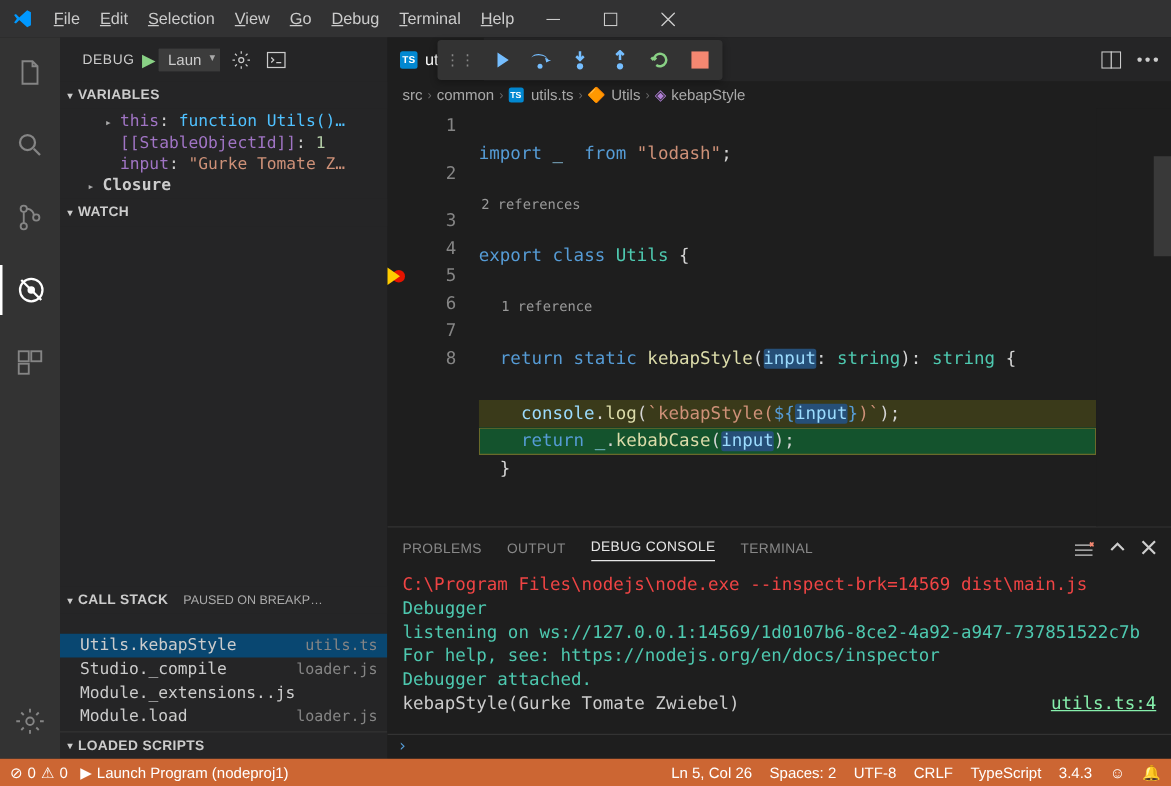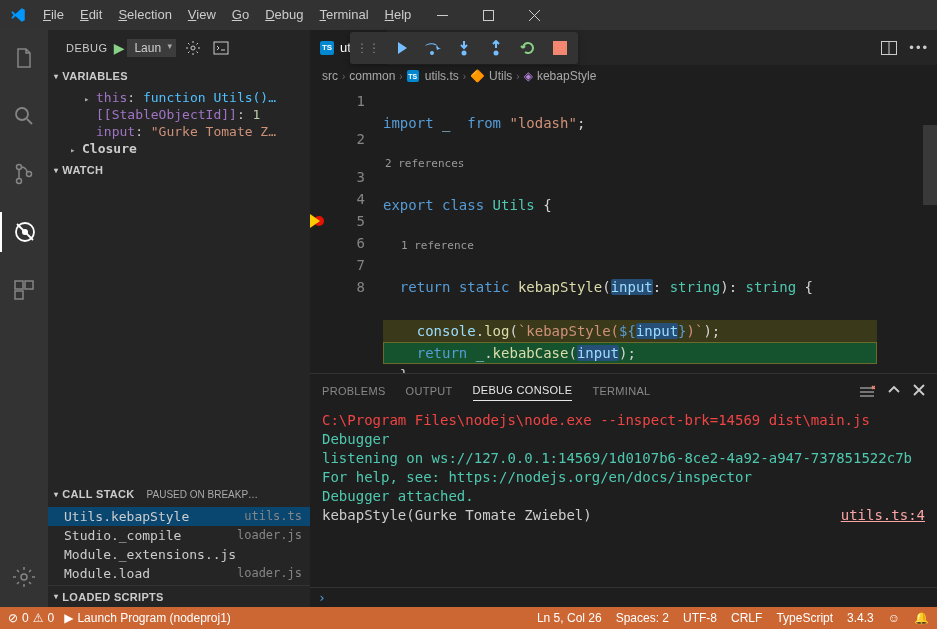--- a/index.html
+++ b/index.html
@@ -31,21 +31,21 @@
 .var-row { padding:1px 8px 1px 22px; white-space:nowrap; overflow:hidden; text-overflow:ellipsis; }
 .var-row.sub { padding-left:36px; }
 .var-row.sub2 { padding-left:48px; }
 .var-row .chev-r { color:#aaa; font-size:9px; margin-right:4px; display:inline-block; width:8px;}
 .kw-name { color:#a074c4; }
 .kw-fn { color:#4fc1ff; }
 .kw-str { color:#ce9178; }
 .kw-num { color:#b5cea8; }
 .kw-punct { color:#ccc; }
 .call-row { display:flex; padding:2px 8px 2px 16px; font-size:13px; font-family:Consolas,monospace; justify-content:space-between; }
-.call-row:first-child { background:#094771; }
+.call-row:first-child { background:#094771;margin-top:14px; }
 .call-fn { color:#ccc; }
 .call-file { color:#858585; font-size:12px;}
 .editor-area { flex:1; display:flex; flex-direction:column; min-width:0; background:#1e1e1e;justify-content:center; }
 .tabs-row { height:35px; display:flex; align-items:stretch; background:#252526; position:relative;}
 .tab { display:flex; align-items:center; padding:0 10px; background:#1e1e1e; border-right:1px solid #252526; gap:6px; color:#fff; font-size:13px;}
 .tab-icon-ts { background:#0288d1; color:#fff; font-size:8px; font-weight:bold; width:14px; height:14px; display:flex; align-items:center; justify-content:center; border-radius:2px;}
 .debug-toolbar { position:absolute; left:40px; top:0; height:32px; background:#333333; display:flex; align-items:center; padding:0 4px; box-shadow:0 2px 6px rgba(0,0,0,0.3); gap:4px; border-radius:3px; margin-top:2px;}
 .dbg-btn { width:28px; height:28px; display:flex; align-items:center; justify-content:center; }
 .dbg-handle { color:#888; cursor:grab; font-size:12px;}
 .tab-actions { margin-left:auto; display:flex; align-items:center; padding:0 8px; gap:12px; color:#ccc;}
@@ -66,30 +66,30 @@
 .tok-kw { color:#569cd6; }
 .tok-type { color:#4ec9b0; }
 .tok-str { color:#ce9178; }
 .tok-fn { color:#dcdcaa; }
 .tok-var { color:#9cdcfe; }
 .tok-var.hl { background:#264f78; border-radius:2px;}
 .tok-punct { color:#d4d4d4; }
 .tok-this { color:#569cd6; }
 .minimap { width:60px; background:#1e1e1e; border-left:1px solid #1e1e1e; position:relative;}
 .minimap-slider { position:absolute; top:38px; right:0; width:14px; height:80px; background:rgba(121,121,121,0.3);}
-.panel { height:234px; background:#1e1e1e; display:flex; flex-direction:column; border-top:1px solid #333;}
+.panel { height:186px; background:#1e1e1e; display:flex; flex-direction:column; border-top:1px solid #333;}
 .panel-tabs { height:33px; display:flex; align-items:center; padding:0 12px; gap:20px; font-size:11px; letter-spacing:0.3px;}
 .panel-tab { color:#888; cursor:default; padding:4px 0;}
 .panel-tab.active { color:#e7e7e7; border-bottom:1px solid #e7e7e7;}
 .panel-actions { margin-left:auto; display:flex; gap:12px; color:#ccc; }
 .panel-body { flex:1; padding:4px 12px; font-family:Consolas,monospace; font-size:14px; line-height:19px; overflow:hidden; color:#ccc;}
 .console-cmd { color:#ef4444; }
 .console-info { color:#4ec9b0; }
 .console-out { color:#ccc; }
-.console-link { color:#fca5a5; text-decoration:underline; float:right;}
+.console-link { color:#86efac; text-decoration:underline; float:right;}
 .panel-input { border-top:1px solid #333; padding:2px 8px; color:#569cd6; font-family:Consolas,monospace;}
 .statusbar { height:22px; background:#cc6633; display:flex; align-items:center; color:#fff; font-size:12px; padding:0 8px; gap:10px;}
 .statusbar .sb-item { display:flex; align-items:center; gap:4px; white-space:nowrap;}
 .statusbar .right { margin-left:auto; display:flex; gap:14px;}
 .section-status { font-size:10px; font-weight:normal; color:#aaa; letter-spacing:0; margin-left:8px; overflow:hidden; text-overflow:ellipsis;}
 svg { display:block; }
 </style>
 </head>
 <body>
 

